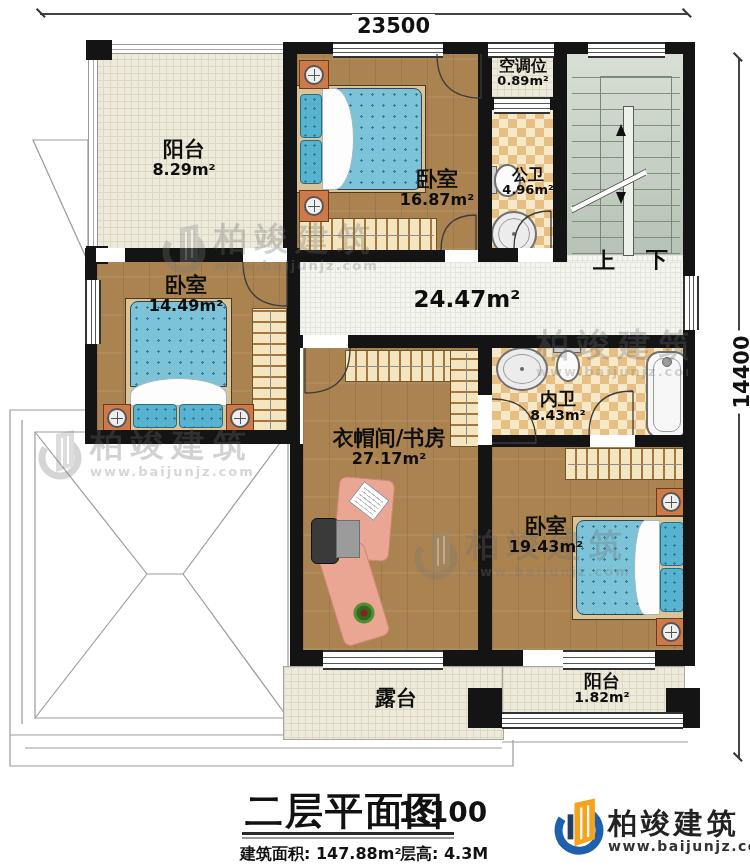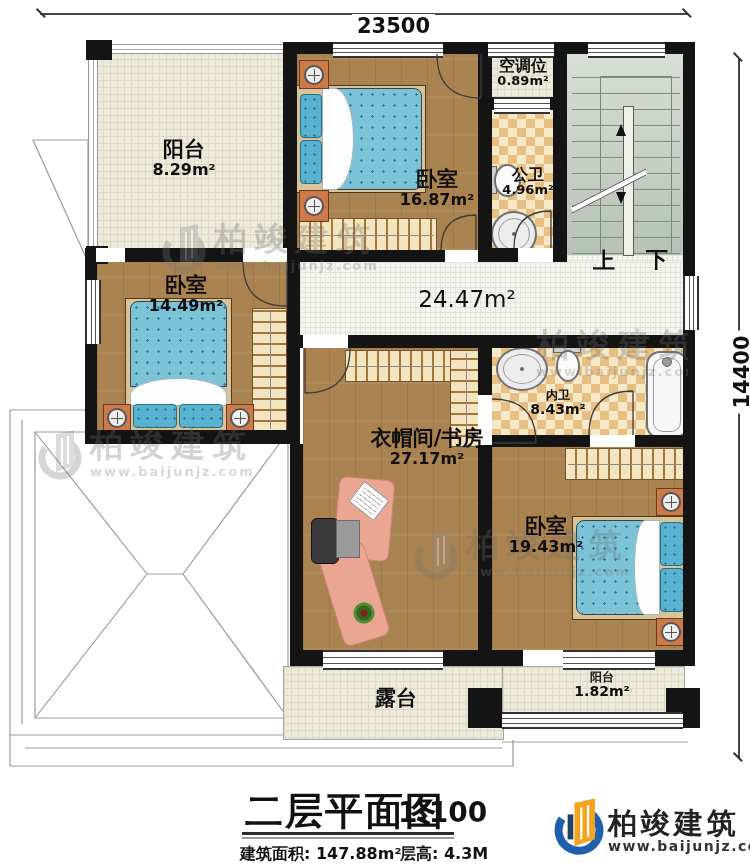--- a/index.html
+++ b/index.html
@@ -64,22 +64,22 @@
   
   .stair-treads{background-image:repeating-linear-gradient(0deg,#7f8f7f 0 1px,transparent 1px 16px);}
   .stairs-inner{border:1px solid #76867a;}
   .stringer{background:#eef1ea;border:1px solid #5a5a5a;}
   
   .rlabel{position:absolute;transform:translateX(-50%);text-align:center;color:#0e0e0e;
           font-weight:bold;line-height:1.08;white-space:nowrap;z-index:60;}
   .rlabel .nm{font-size:21px;display:block;}
   .rlabel .ar{font-size:16px;display:block;}
   .rlabel.sm .nm{font-size:16px;} .rlabel.sm .ar{font-size:13px;}
-  .rlabel.md .nm{font-size:12px;} .rlabel.md .ar{font-size:14px;}
-  .big-area{position:absolute;transform:translateX(-50%);font-size:23px;font-weight:normal;color:#0e0e0e;z-index:60;}
+  .rlabel.md .nm{font-size:18px;} .rlabel.md .ar{font-size:14px;}
+  .big-area{position:absolute;transform:translateX(-50%);font-size:23px;font-weight:bold;color:#0e0e0e;z-index:60;}
   .updown{position:absolute;font-size:22px;font-weight:bold;color:#0e0e0e;z-index:60;}
   
   .dimline{background:#444;}
   .dimlabel{position:absolute;font-size:21px;font-weight:bold;color:#111;background:#fff;padding:0 5px;z-index:70;}
   .tick{position:absolute;width:12px;height:1.5px;background:#333;transform:rotate(45deg);}
   
   .wm{position:absolute;display:flex;gap:8px;align-items:flex-start;opacity:.30;z-index:55;pointer-events:none;}
   .wm .wm-big{font-size:33px;font-weight:bold;color:#6d6d6d;letter-spacing:8px;line-height:1;display:block;}
   .wm .wm-url{font-size:13px;font-weight:bold;color:#7a7a7a;letter-spacing:2px;line-height:1;display:block;margin-top:4px;}
   
@@ -278,21 +278,21 @@
   </div>
   <div class="rlabel sm" style="left:528px;top:166px;">
     <span class="nm">公卫</span>
     <span class="ar">4.96m²</span>
   </div>
   <div class="rlabel" style="left:186px;top:274px;">
     <span class="nm">卧室</span>
     <span class="ar">14.49m²</span>
   </div>
   <div class="big-area" style="left:467px;top:286px;">24.47m²</div>
-  <div class="rlabel" style="left:389px;top:427px;margin-left:38px;">
+  <div class="rlabel" style="left:389px;top:427px;">
     <span class="nm">衣帽间/书房</span>
     <span class="ar">27.17m²</span>
   </div>
   <div class="rlabel md" style="left:558px;top:389px;">
     <span class="nm">内卫</span>
     <span class="ar">8.43m²</span>
   </div>
   <div class="rlabel" style="left:546px;top:515px;">
     <span class="nm">卧室</span>
     <span class="ar">19.43m²</span>

